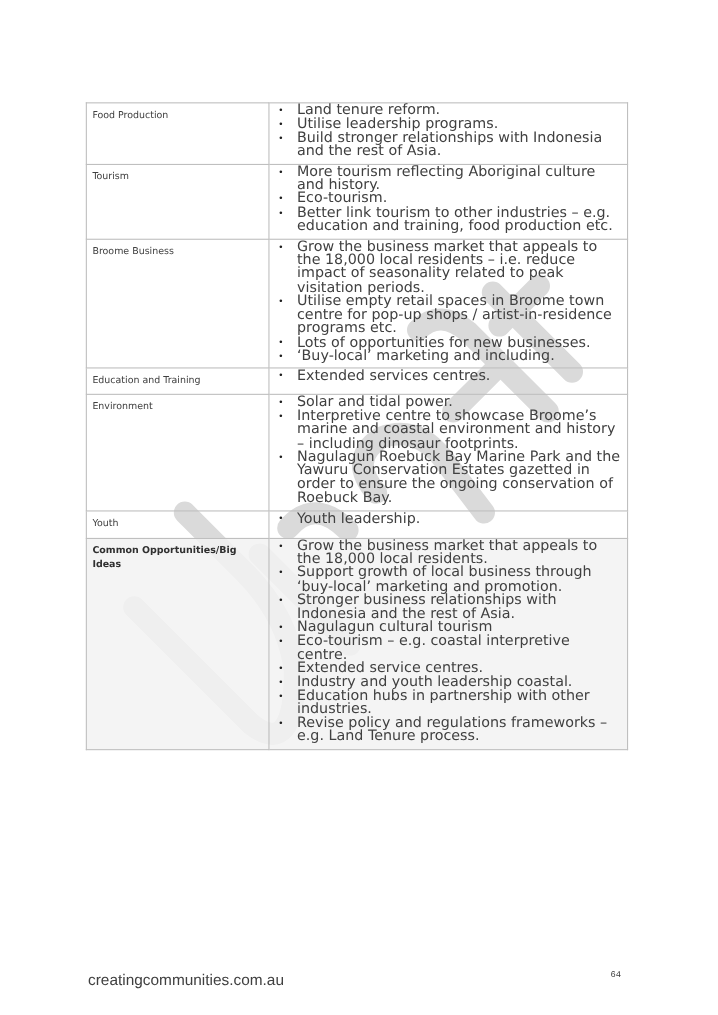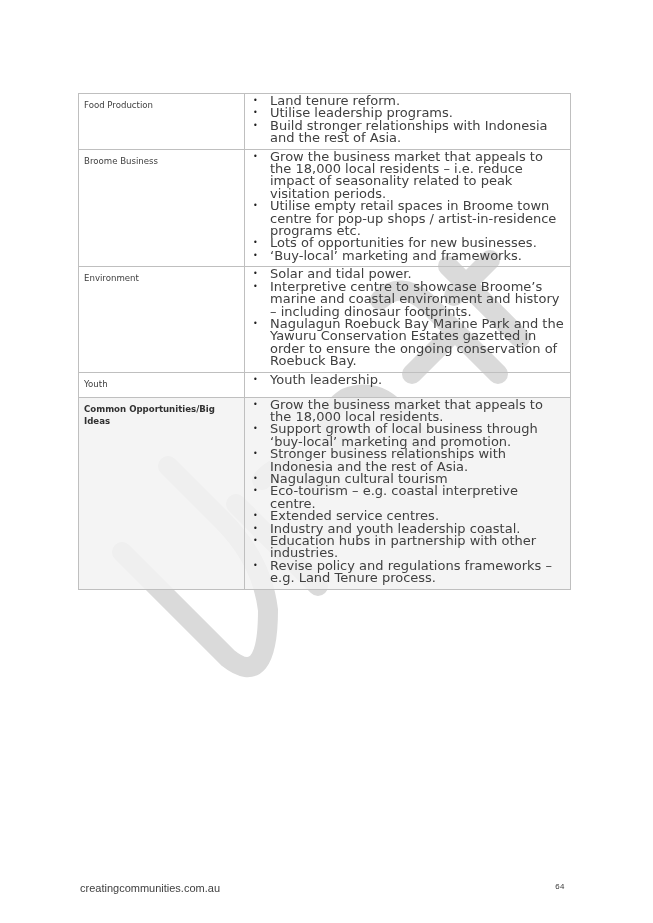--- a/index.html
+++ b/index.html
@@ -74,21 +74,21 @@
       left: 2px;
       top: 0;
       font-size: 8px;
       color: #202020;
     }
     .footer-site {
       position: absolute;
       left: 80px;
       top: 882px;
       font-family: "Liberation Sans", sans-serif;
-      font-size: 11px;
+      font-size: 14px;
       color: #404040;
     }
     .footer-page {
       position: absolute;
       left: 555px;
       top: 882px;
       font-family: Liberation Mono, monospace;
       font-size: 8px;
       color: #404040;
     }
@@ -123,28 +123,46 @@
     <tr style="height:38px">
       <td class="cat">Food Production</td>
       <td class="items">
         <ul class="bullets">
           <li>Land tenure reform.</li>
           <li>Utilise leadership programs.</li>
           <li>Build stronger relationships with Indonesia and the rest of Asia.</li>
         </ul>
       </td>
     </tr>
+    <tr style="height:51px">
+      <td class="cat">Tourism</td>
+      <td class="items">
+        <ul class="bullets">
+          <li>More tourism reflecting Aboriginal culture and history.</li>
+          <li>Eco-tourism.</li>
+          <li>Better link tourism to other industries – e.g. education and training, food production etc.</li>
+        </ul>
+      </td>
+    </tr>
     <tr style="height:75px">
       <td class="cat">Broome Business</td>
       <td class="items">
         <ul class="bullets">
           <li>Grow the business market that appeals to the 18,000 local residents – i.e. reduce impact of seasonality related to peak visitation periods.</li>
           <li>Utilise empty retail spaces in Broome town centre for pop-up shops / artist-in-residence programs etc.</li>
           <li>Lots of opportunities for new businesses.</li>
-          <li>‘Buy-local’ marketing and frameworks.</li>
+          <li>‘Buy-local’ marketing and including.</li>
+        </ul>
+      </td>
+    </tr>
+    <tr style="height:24px">
+      <td class="cat">Education and Training</td>
+      <td class="items">
+        <ul class="bullets">
+          <li>Extended services centres.</li>
         </ul>
       </td>
     </tr>
     <tr style="height:74px">
       <td class="cat">Environment</td>
       <td class="items">
         <ul class="bullets">
           <li>Solar and tidal power.</li>
           <li>Interpretive centre to showcase Broome’s marine and coastal environment and history – including dinosaur footprints.</li>
           <li>Nagulagun Roebuck Bay Marine Park and the Yawuru Conservation Estates gazetted in order to ensure the ongoing conservation of Roebuck Bay.</li>

